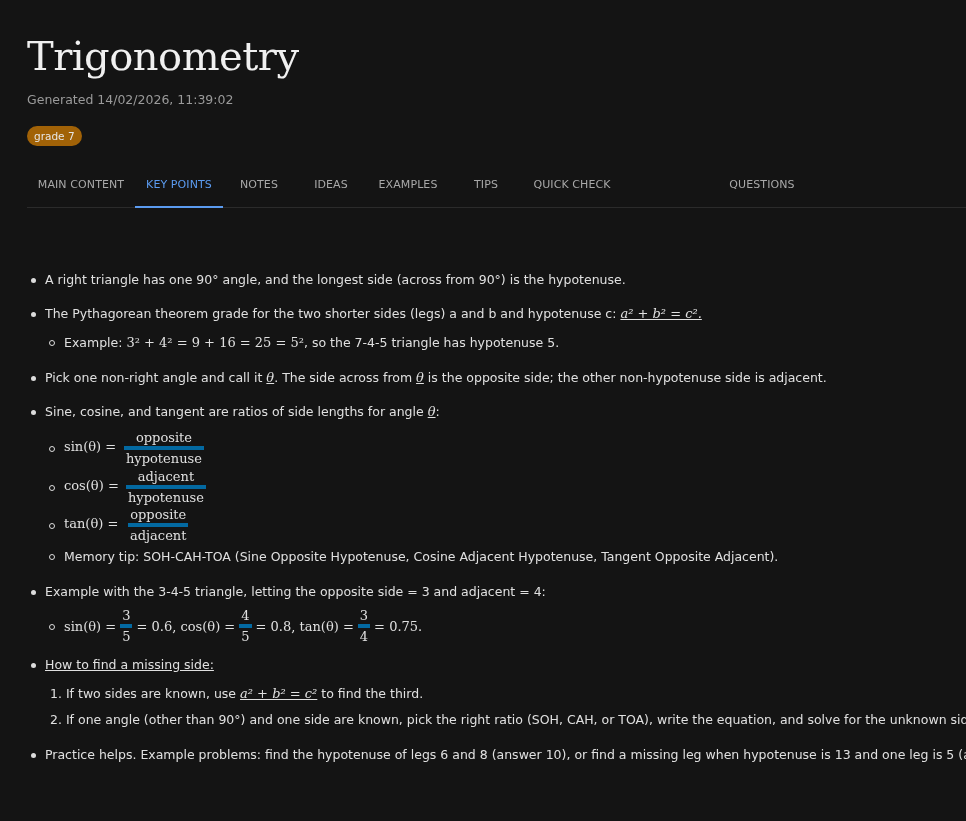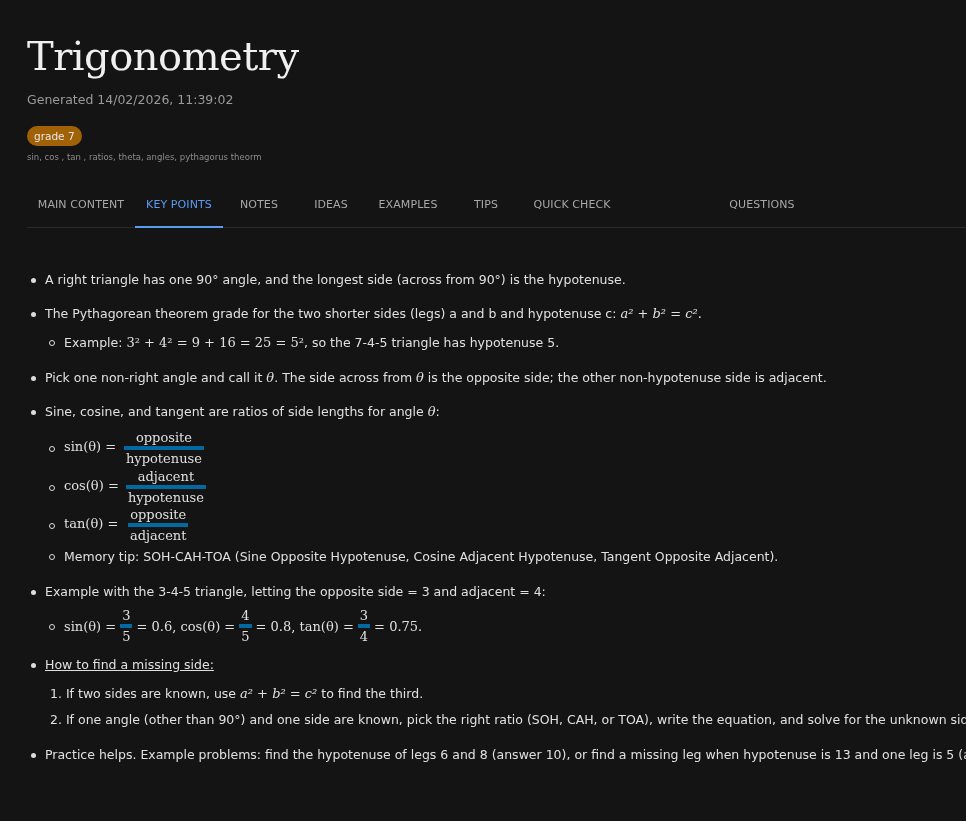--- a/index.html
+++ b/index.html
@@ -33,37 +33,36 @@
     .tab.active { color: #5b9bf0; border-bottom: 2px solid #5b9bf0; }
     .bullet-dot {
       position: absolute; left: 4px; width: 5px; height: 5px; border-radius: 50%;
       background: #dcdcdc;
     }
     .sub-dot {
       position: absolute; left: 22px; width: 4px; height: 4px; border-radius: 50%;
       border: 1px solid #dcdcdc; background: transparent;
     }
     .line { position: relative; height: 20px; line-height: 20px; white-space: nowrap; }
-    .math { font-family: "DejaVu Serif", serif; font-style: italic; font-size: 13px; }
+    .math { font-family: "DejaVu Serif", serif; font-style: italic; font-size: 13px; text-decoration: underline; }
     .mathr { font-family: "DejaVu Serif", serif; font-size: 13px; }
     .frac {
       display: inline-block; vertical-align: middle; text-align: center;
       font-family: "DejaVu Serif", serif; font-size: 13px; line-height: 17px;
     }
     .frac .num { display: block; border-bottom: 4px solid #0369a1; padding: 0 2px; }
     .frac .den { display: block; padding: 0 2px; }
   </style>
 </head>
 <body>
 
 <div class="page">
   <h1 class="title">Trigonometry</h1>
   <div class="generated">Generated 14/02/2026, 11:39:02</div>
   <div><span class="tag">grade 7</span></div>
-  <div class="keywords">sin, cos , tan , ratios, theta, angles, pythagorus theorm</div>
 
   <div class="tabs" style="margin-left:0;">
     <div class="tab" style="left:0;width:108px;">MAIN CONTENT</div>
     <div class="tab active" style="left:108px;width:88px;">KEY POINTS</div>
     <div class="tab" style="left:204px;width:56px;">NOTES</div>
     <div class="tab" style="left:278px;width:52px;">IDEAS</div>
     <div class="tab" style="left:347px;width:68px;">EXAMPLES</div>
     <div class="tab" style="left:440px;width:38px;">TIPS</div>
     <div class="tab" style="left:503px;width:84px;">QUICK CHECK</div>
     <div class="tab" style="left:700px;width:70px;">QUESTIONS</div>

